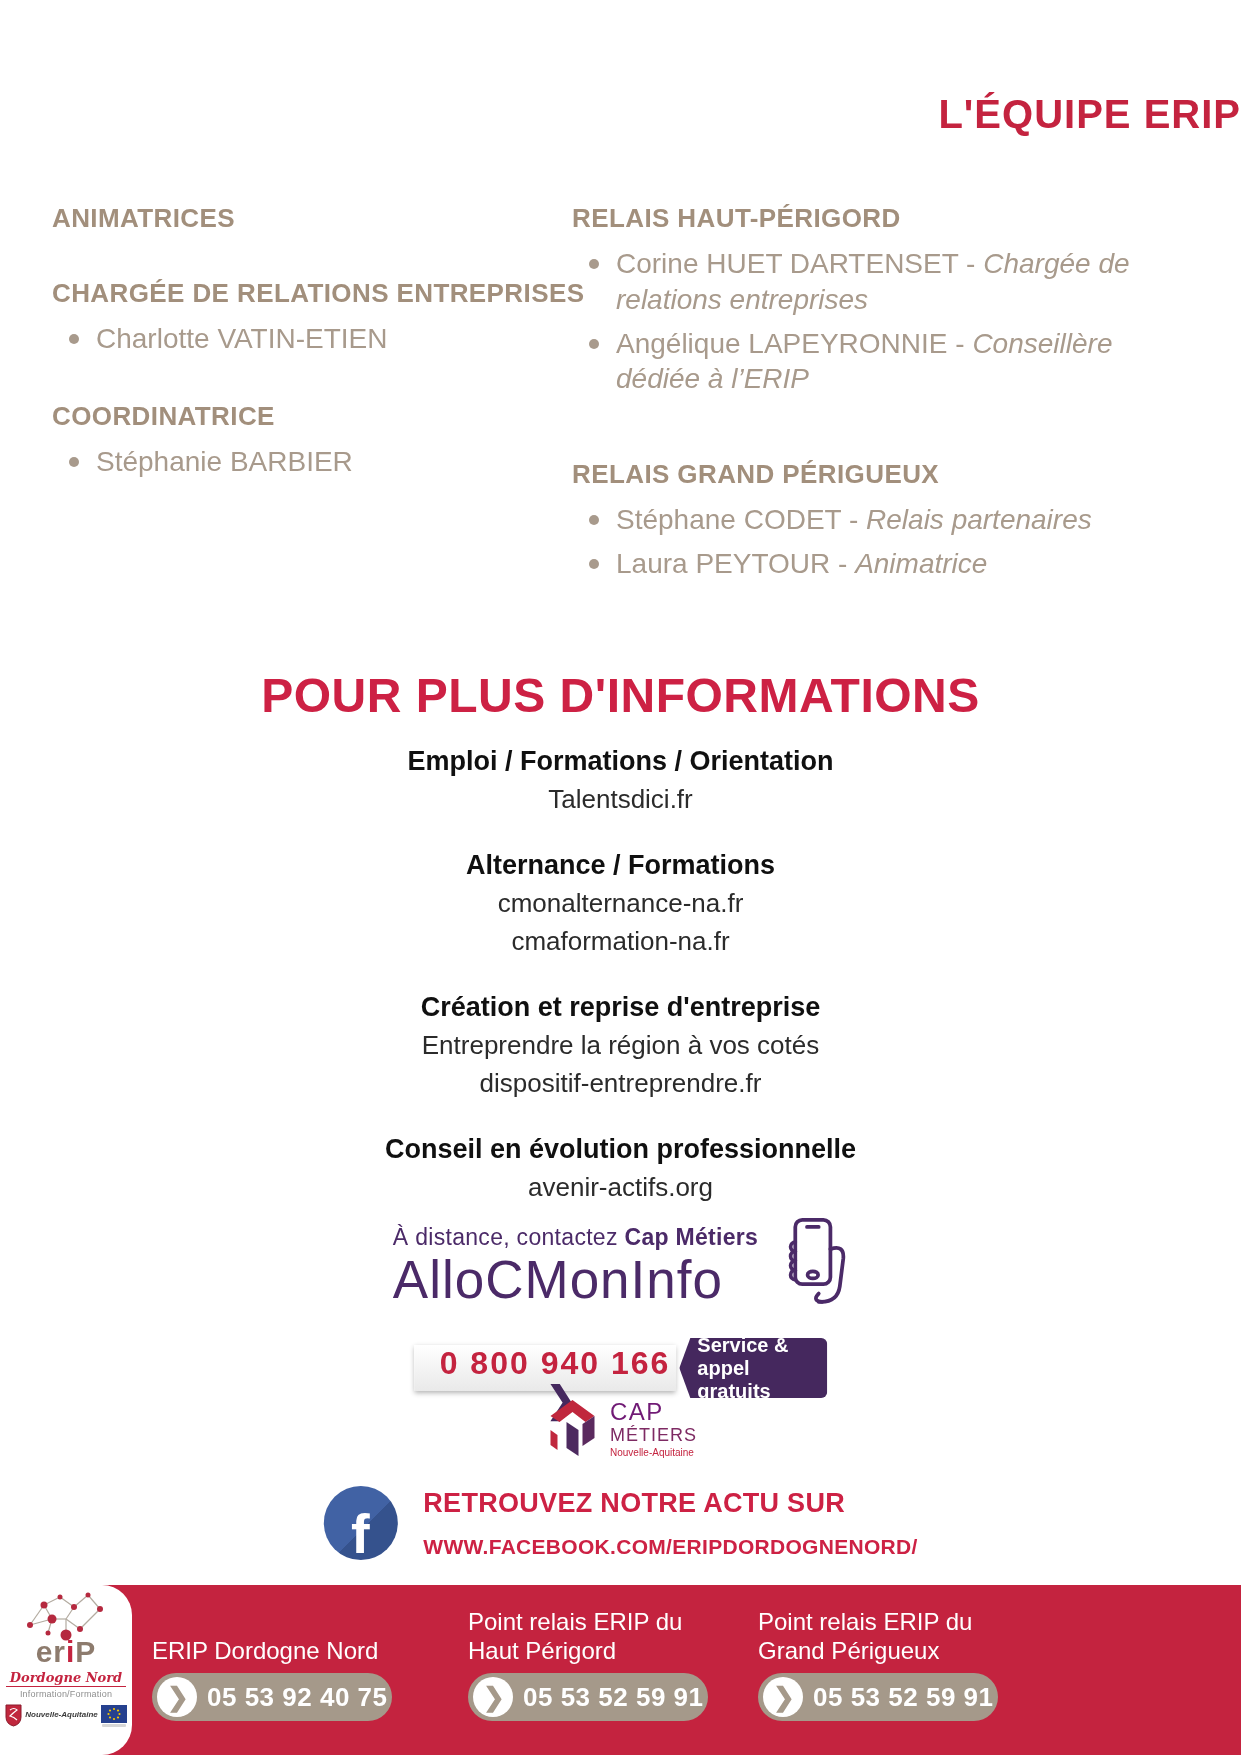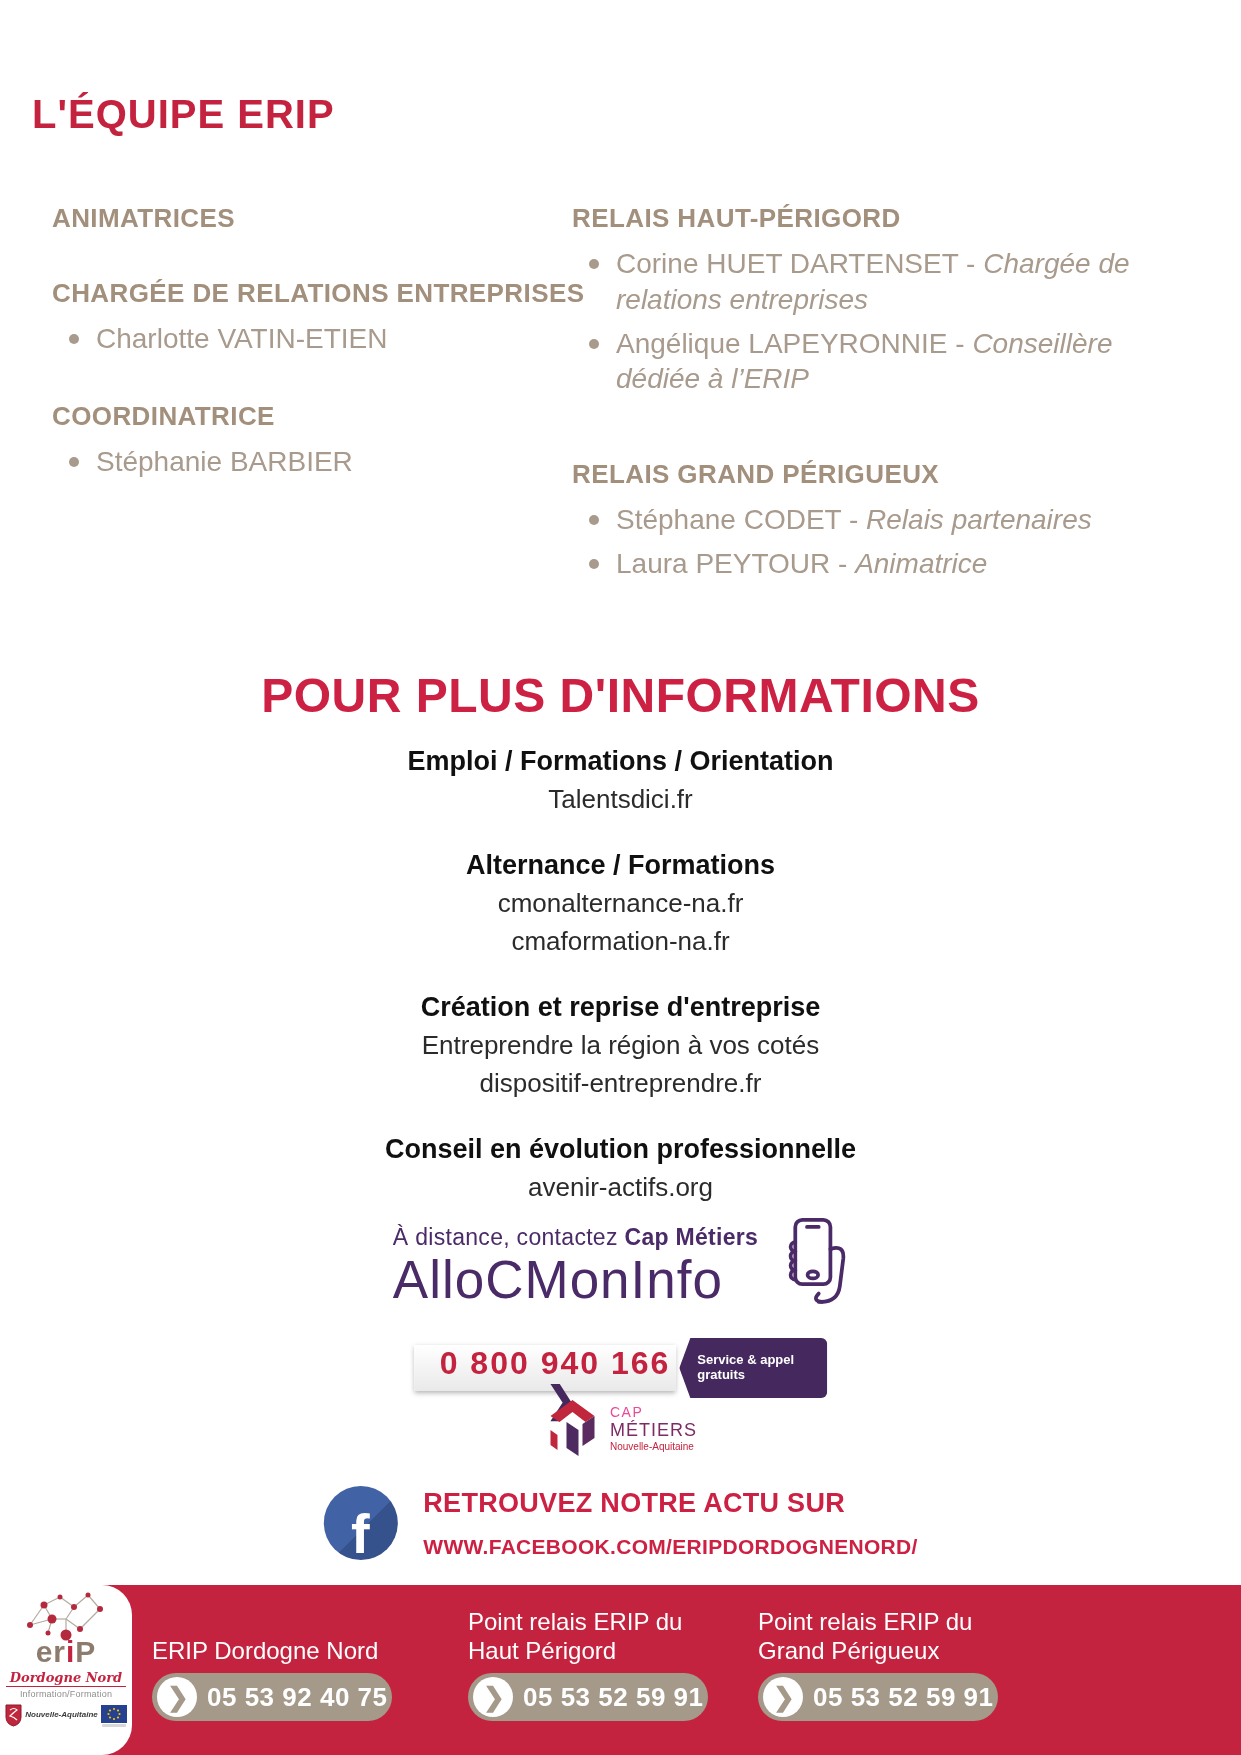--- a/index.html
+++ b/index.html
@@ -11,21 +11,21 @@
     --badge:#45285e;
     --tan:#a5998a;
   }
   *{box-sizing:border-box;margin:0;padding:0;}
   html,body{background:#fff;}
   body{
     width:1241px;height:1755px;position:relative;overflow:hidden;
     font-family:"Liberation Sans",sans-serif;
   }
   .page-title{
-    position:absolute;top:92px;left:0;right:0;text-align:left;
+    position:absolute;top:92px;left:0;right:0;text-align:right;
     font-size:40px;font-weight:800;letter-spacing:1px;color:var(--red);padding-left:32px;
   }
   
   .team-col{position:absolute;top:203px;}
   .team-left{left:52px;width:505px;}
   .team-right{left:572px;width:560px;}
   .team-group{margin-bottom:44px;}
   .team-right .team-group:first-child{margin-bottom:62px;}
   .team-heading{
     font-size:26px;font-weight:800;color:var(--taupe-h);
@@ -64,24 +64,24 @@
     height:46px;display:flex;align-items:center;padding:0 6px 0 26px;flex-direction:column;
   }
   .banner-number{font-size:32px;font-weight:800;color:var(--red);letter-spacing:2px;}
   .banner-chev{color:var(--badge);font-size:36px;font-weight:800;margin-left:12px;line-height:1;}
   .badge{
     background:var(--badge);height:60px;width:148px;color:#fff;
     display:flex;align-items:center;padding-left:18px;margin-left:3px;
     clip-path:polygon(11px 0,100% 0,100% 100%,11px 100%,0 50%);
     border-radius:0 6px 6px 0;
   }
-  .badge-text{font-size:13px;font-weight:700;line-height:1.15;}
+  .badge-text{font-size:20px;font-weight:700;line-height:1.15;}
   
   .cap-logo{position:absolute;top:1396px;left:50%;transform:translateX(-50%);display:flex;gap:10px;align-items:center;}
-  .cap-line1{font-size:14px;color:#ec4899;letter-spacing:1.5px;line-height:1.15;}
+  .cap-line1{font-size:24px;color:#701a75;letter-spacing:1.5px;line-height:1.15;}
   .cap-line2{font-size:18px;color:#7e2a63;letter-spacing:1px;line-height:1.15;}
   .cap-line3{font-size:10px;color:var(--red);margin-top:1px;}
   
   .fb{position:absolute;top:1486px;left:50%;transform:translateX(-50%);display:flex;align-items:center;gap:26px;}
   .fb-circle{
     width:74px;height:74px;border-radius:50%;
     background:linear-gradient(135deg,#4162a4 55%,#35528d 55%);
     color:#fff;font-weight:800;font-size:56px;
     display:flex;align-items:flex-end;justify-content:center;overflow:hidden;
   }

